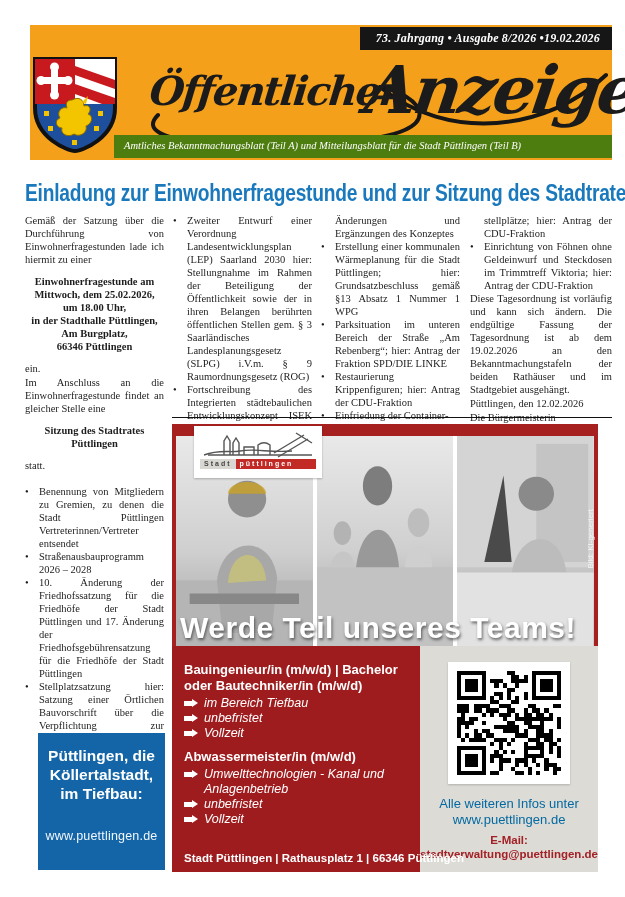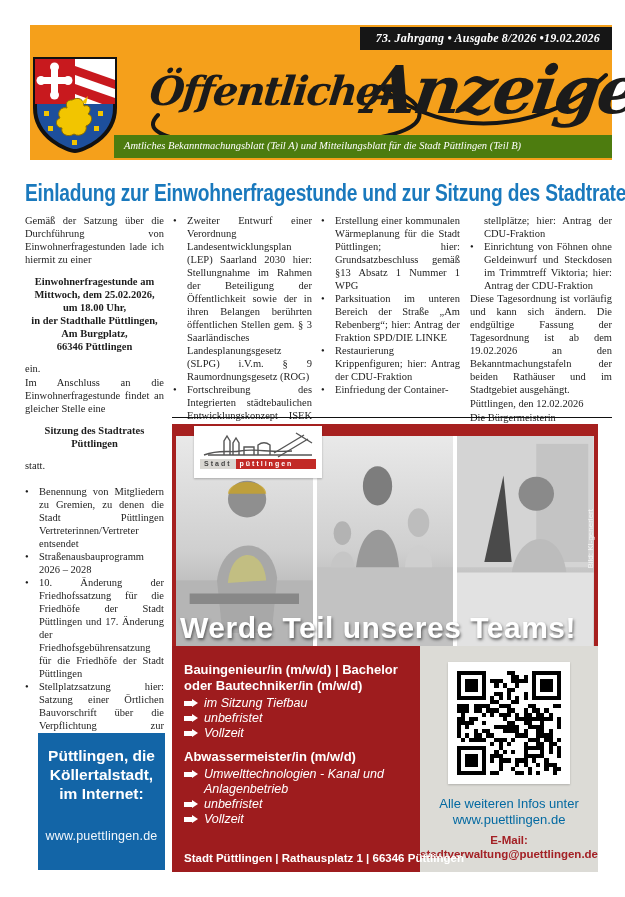--- a/index.html
+++ b/index.html
@@ -164,20 +164,21 @@
       <div class="bullet">
         <span class="bm">•</span>
         <span class="bt">Zweiter Entwurf einer Verordnung Landesentwicklungsplan (LEP) Saarland 2030 hier: Stellungnahme im Rahmen der Beteiligung der Öffentlichkeit sowie der in ihren Belangen berührten öffentlichen Stellen gem. § 3 Saarländisches Landesplanungsgesetz (SLPG) i.V.m. § 9 Raumordnungsgesetz (ROG)</span>
       </div>
       <div class="bullet">
         <span class="bm">•</span>
         <span class="bt">Fortschreibung des Integrierten städtebaulichen Entwicklungskonzept ISEK Stadtmitte Püttlingen Hier:</span>
       </div>
     </div>
   <div class="col" id="col2">
+      <div class="cont">Änderungen und Ergänzungen des Konzeptes</div>
       <div class="bullet">
         <span class="bm">•</span>
         <span class="bt">Erstellung einer kommunalen Wärmeplanung für die Stadt Püttlingen; hier: Grundsatzbeschluss gemäß §13 Absatz 1 Nummer 1 WPG</span>
       </div>
       <div class="bullet">
         <span class="bm">•</span>
         <span class="bt">Parksituation im unteren Bereich der Straße „Am Rebenberg“; hier: Antrag der Fraktion SPD/DIE LINKE</span>
       </div>
       <div class="bullet">
         <span class="bm">•</span>
@@ -199,21 +200,21 @@
       <div class="paragraph">Die Bürgermeisterin</div>
       <div class="paragraph">Denise Klein</div>
     </div>
 </div>
 
 <div class="rule"></div>
 
 <div class="web-box">
   <div class="wlines">Püttlingen, die
 Köllertalstadt,
-im Internet:</div>
+im Tiefbau:</div>
   <div class="wurl">www.puettlingen.de</div>
 </div>
 
 <div class="ad">
 
   <div class="ad-photo">
     <div class="logo-box">
       <svg viewBox="0 0 116 30">
         <g fill="none" stroke="#555" stroke-width="1.4">
           <path d="M4 26 C20 20 30 24 40 22 C55 19 70 24 92 22"></path>
@@ -267,21 +268,21 @@
     <div class="ad-banner">Werde Teil unseres Teams!</div>
   </div>
 
   <div class="ad-bottom">
     <div class="jobs">
 
       <div class="job-title">Bauingenieur/in (m/w/d) | Bachelor oder Bautechniker/in (m/w/d)</div>
       <div class="job-points">
           <div class="point">
             <span class="arrow"></span>
-            <span>im Sitzung Tiefbau</span>
+            <span>im Bereich Tiefbau</span>
           </div>
           <div class="point">
             <span class="arrow"></span>
             <span>unbefristet</span>
           </div>
           <div class="point">
             <span class="arrow"></span>
             <span>Vollzeit</span>
           </div>
         </div>

